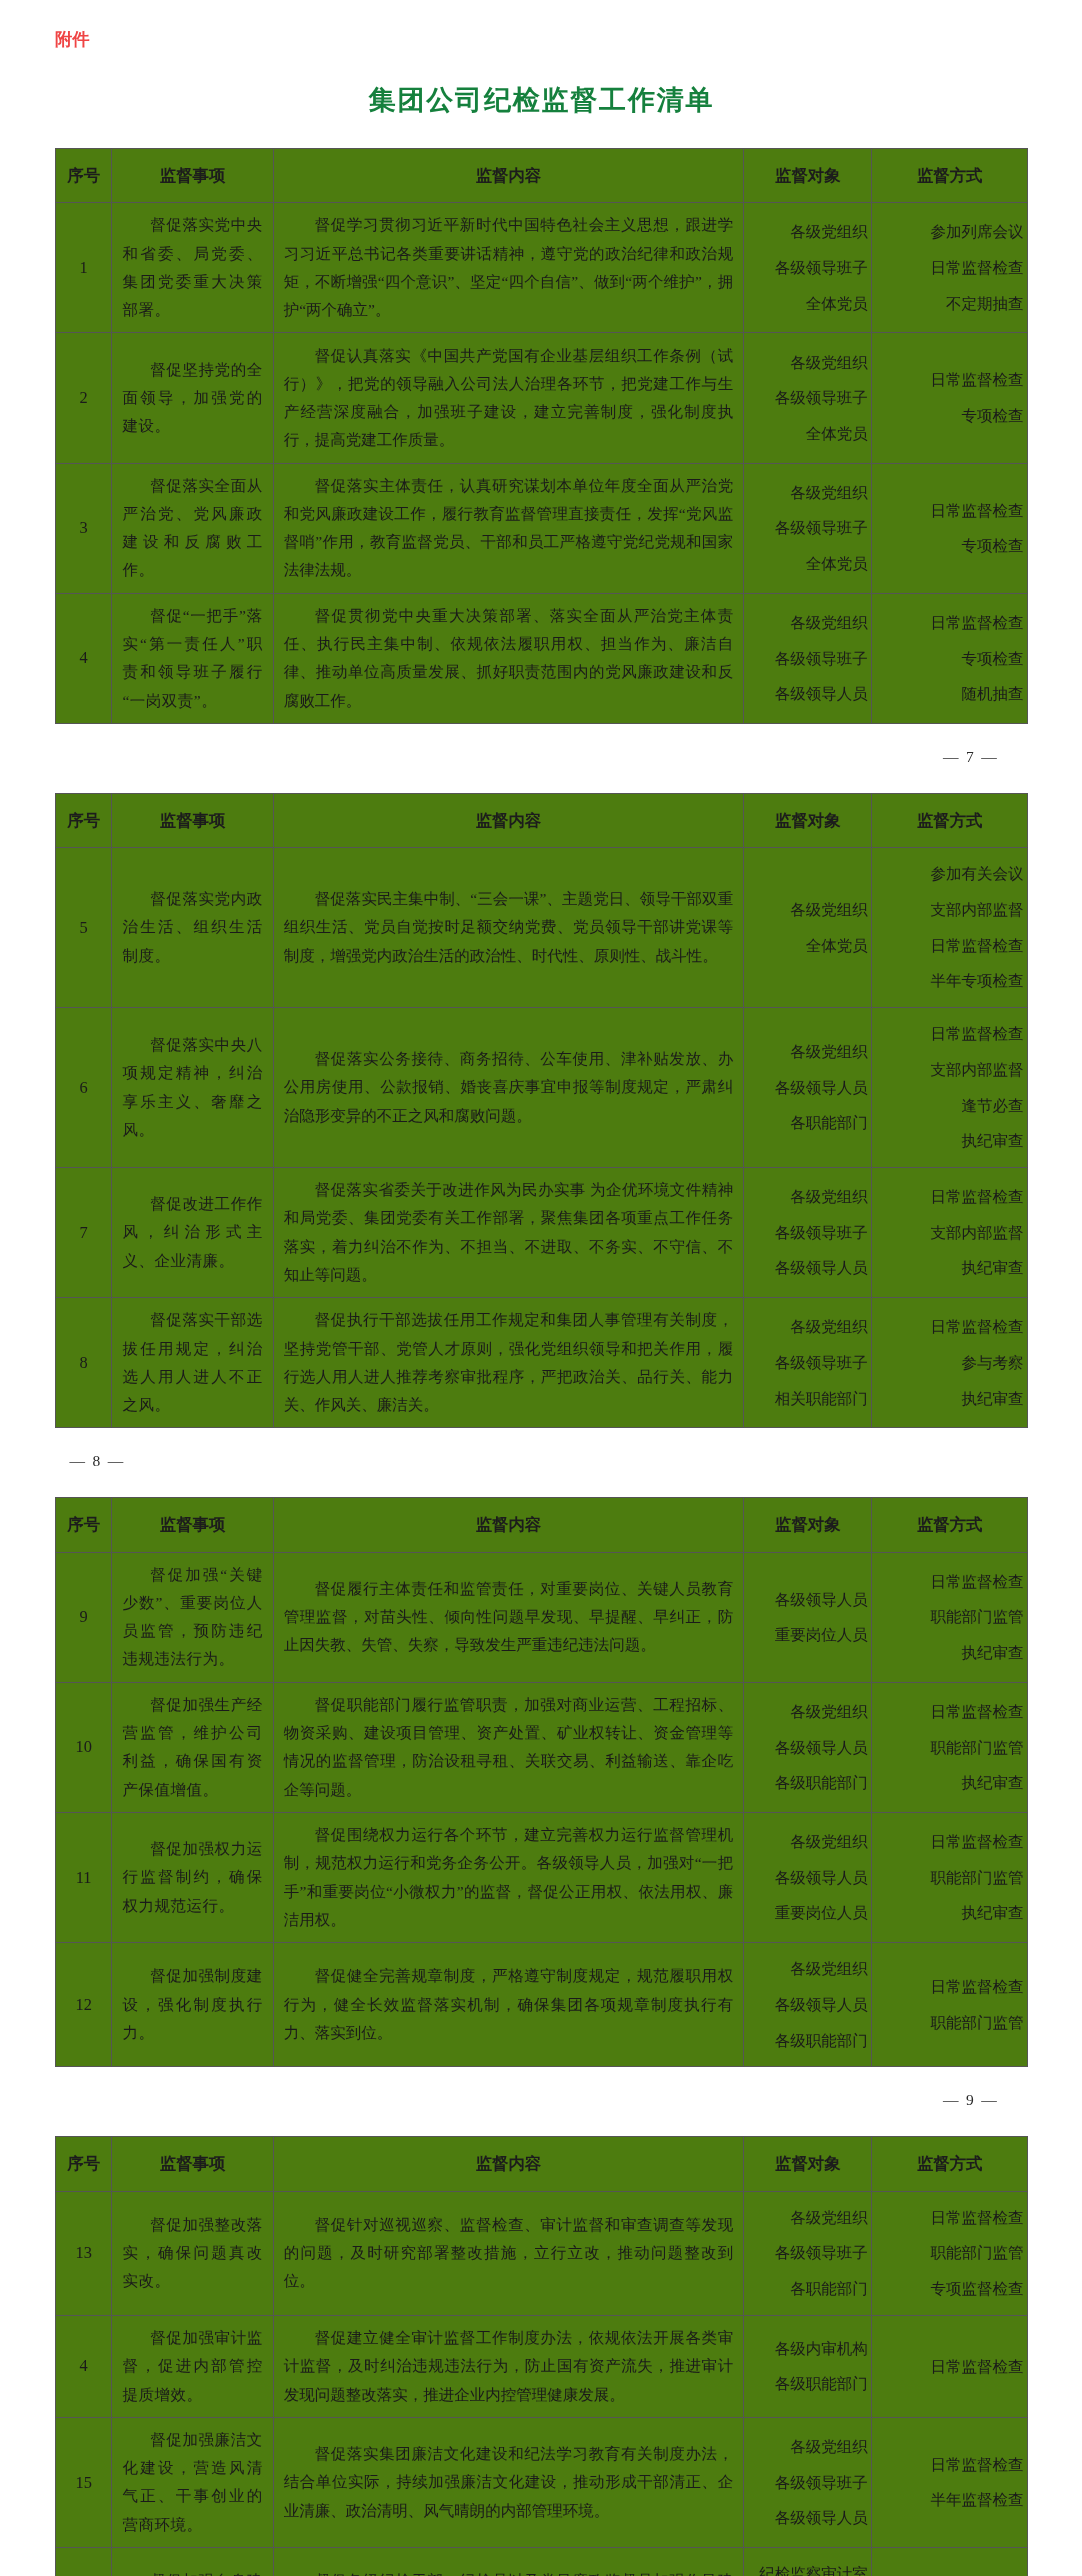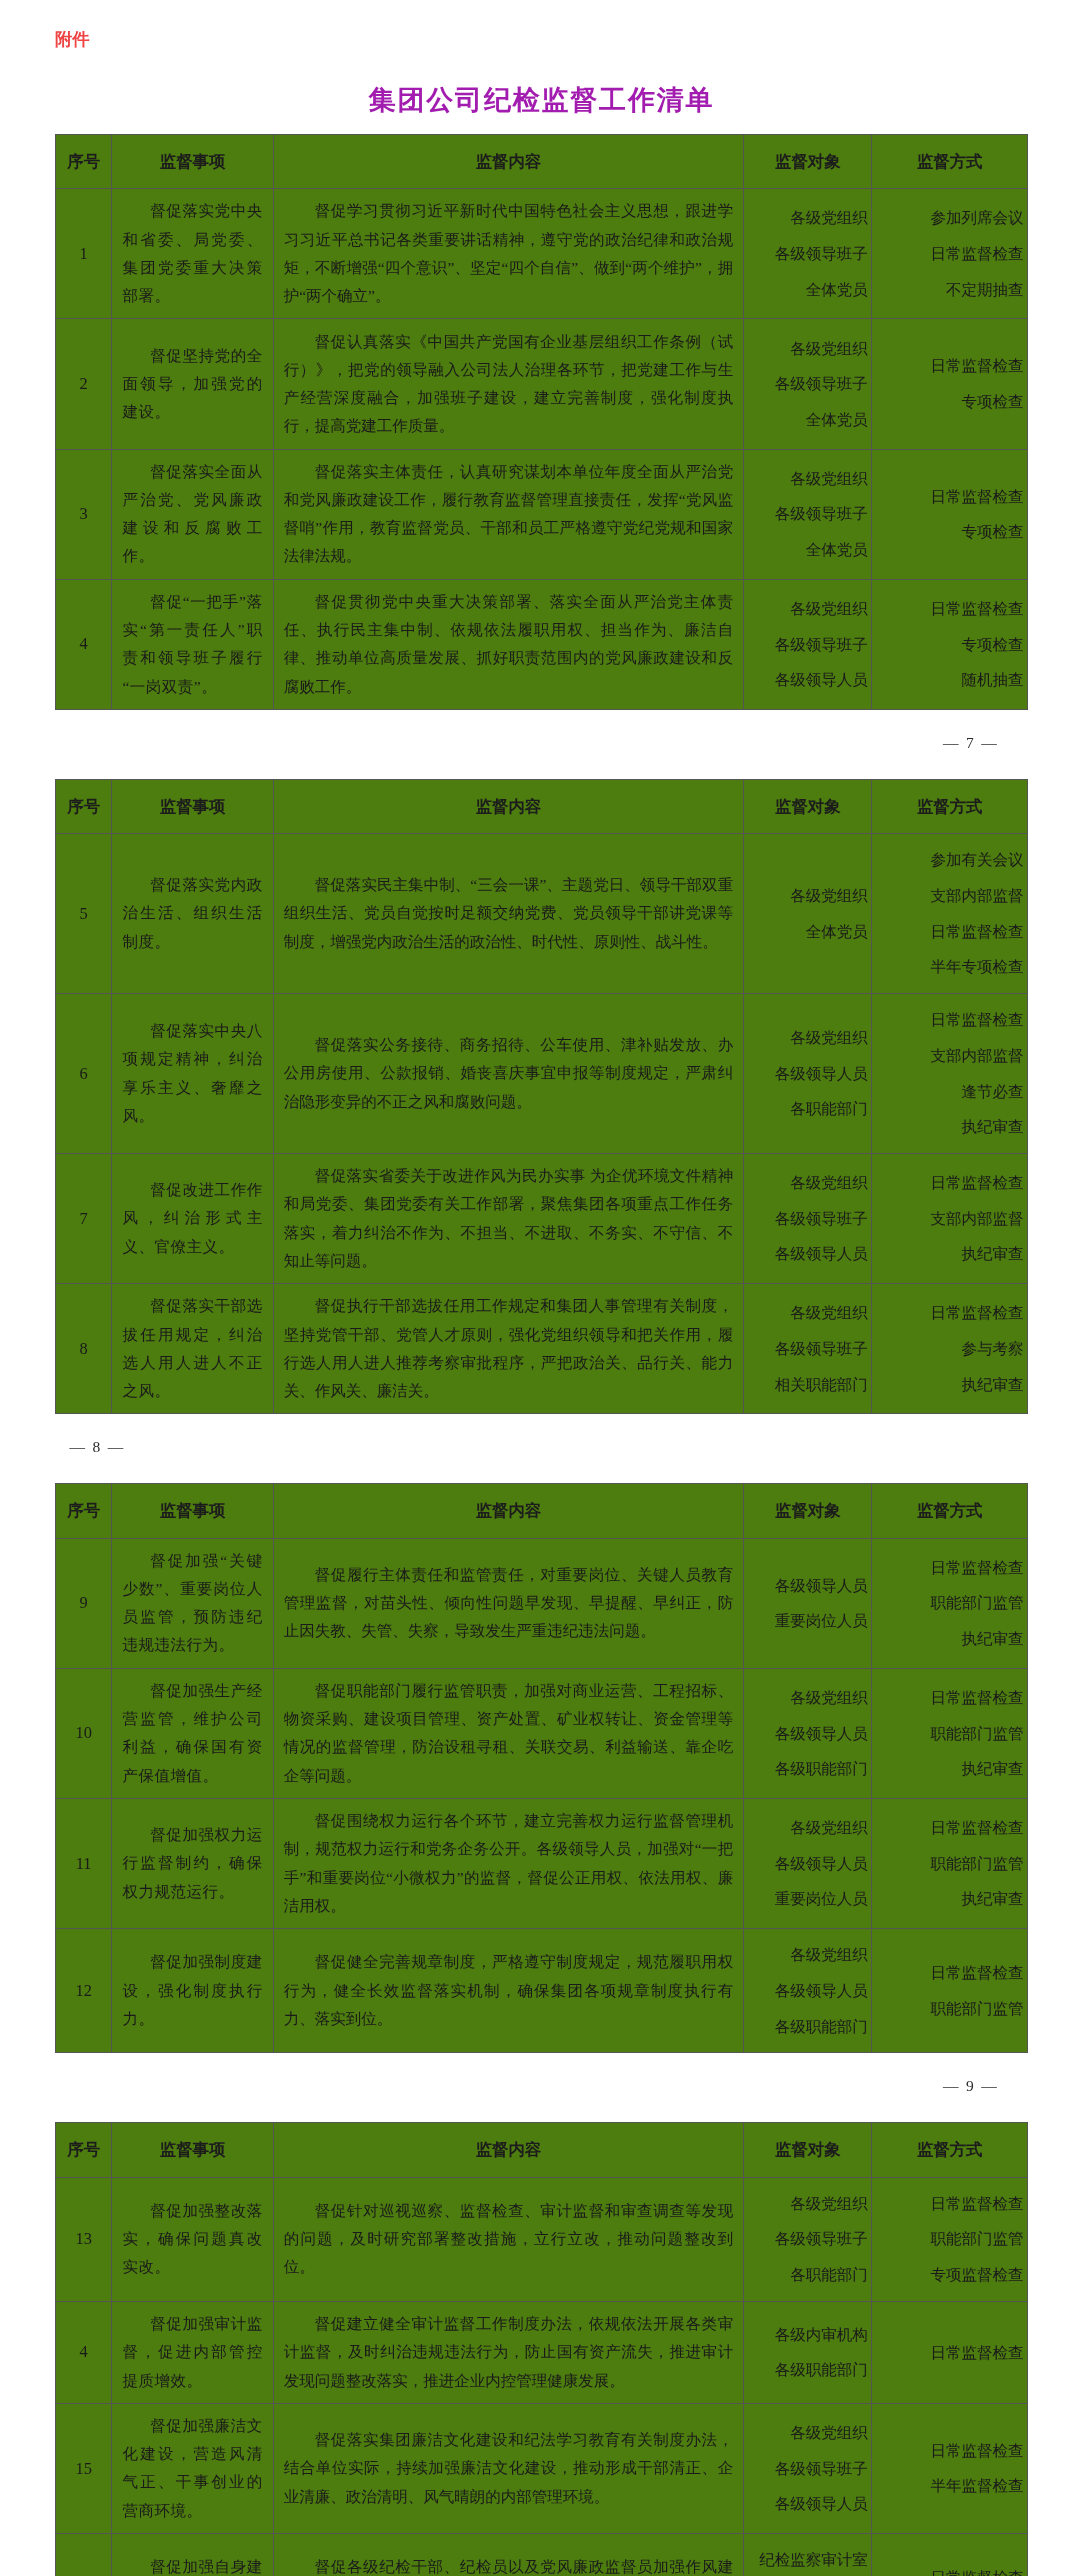--- a/index.html
+++ b/index.html
@@ -5,21 +5,21 @@
   html,body{margin:0;padding:0;background:#ffffff;}
   body{
     width:1083px;height:2576px;overflow:hidden;
     font-family:"Liberation Serif","DejaVu Serif",serif;
     color:#141414;
   }
   .doc{box-sizing:border-box;width:1083px;min-height:2576px;padding:27px 55px 27px 55px;background:#fff;}
   .attachment{font-family:"Liberation Sans","DejaVu Sans",sans-serif;font-weight:700;font-size:17.3px;color:#ef4444;}
   .doc-title{
     text-align:center;font-weight:700;font-size:27px;letter-spacing:1.8px;
-    margin:31px 0 16px 0;color:#a21caf;
+    margin:31px 0 30px 0;color:#15803d;
     font-family:"Liberation Serif","DejaVu Serif",serif;
   }
   table.sup-table{
     width:100%;border-collapse:collapse;table-layout:fixed;
     border:1.8px solid #3c3c3c;background:#4d7c0f;
   }
   .sup-table th,.sup-table td{
     border:0.9px solid #555;vertical-align:middle;
   }
   .sup-table th{
@@ -164,21 +164,21 @@
 各级领导人员
 各职能部门</td>
           <td class="c-method">日常监督检查
 支部内部监督
 逢节必查
 执纪审查</td>
         </tr>
 
         <tr>
           <td class="c-no">7</td>
-          <td class="c-item">督促改进工作作风，纠治形式主义、官僚主义。</td>
+          <td class="c-item">督促改进工作作风，纠治形式主义、企业清廉。</td>
           <td class="c-content">督促落实省委关于改进作风为民办实事 为企优环境文件精神和局党委、集团党委有关工作部署，聚焦集团各项重点工作任务落实，着力纠治不作为、不担当、不进取、不务实、不守信、不知止等问题。</td>
           <td class="c-target">各级党组织
 各级领导班子
 各级领导人员</td>
           <td class="c-method">日常监督检查
 支部内部监督
 执纪审查</td>
         </tr>
 
         <tr>

